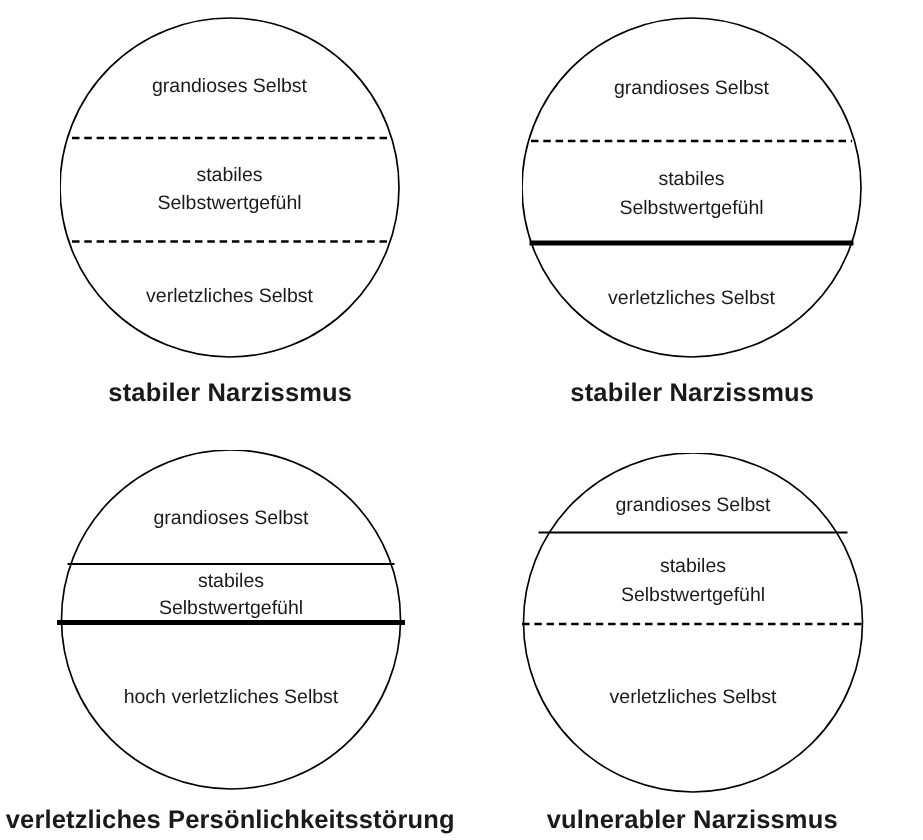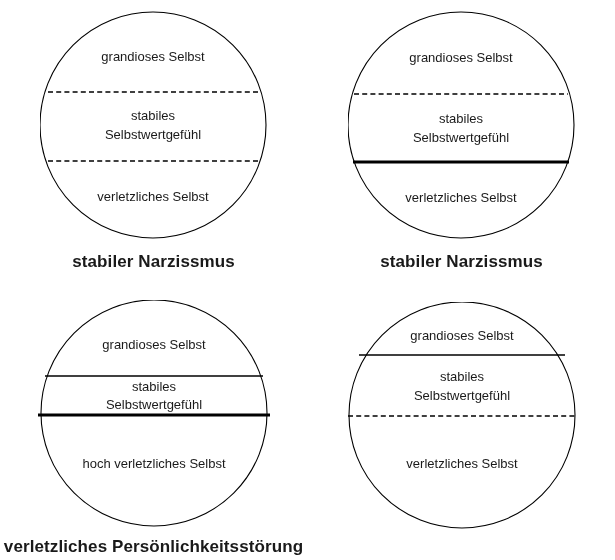--- a/index.html
+++ b/index.html
@@ -143,15 +143,16 @@
       <svg class="circle-svg" width="234" height="228" viewBox="0 0 234 228">
         <circle class="circle-outline" cx="117" cy="113" r="113"></circle>
         <line class="div-thin" x1="14" y1="53" x2="220" y2="53"></line>
         <line class="div-dashed" x1="3" y1="114" x2="231" y2="114"></line>
         <text class="seg-label" x="117" y="35">grandioses Selbst</text>
         <text class="seg-label" x="117" y="76">stabiles</text>
         <text class="seg-label" x="117" y="95">Selbstwertgefühl</text>
         <text class="seg-label" x="117" y="163">verletzliches Selbst</text>
       </svg>
     </div>
+    <div class="caption">vulnerabler Narzissmus</div>
   </div>
 
 </div>
 
 </body></html>

